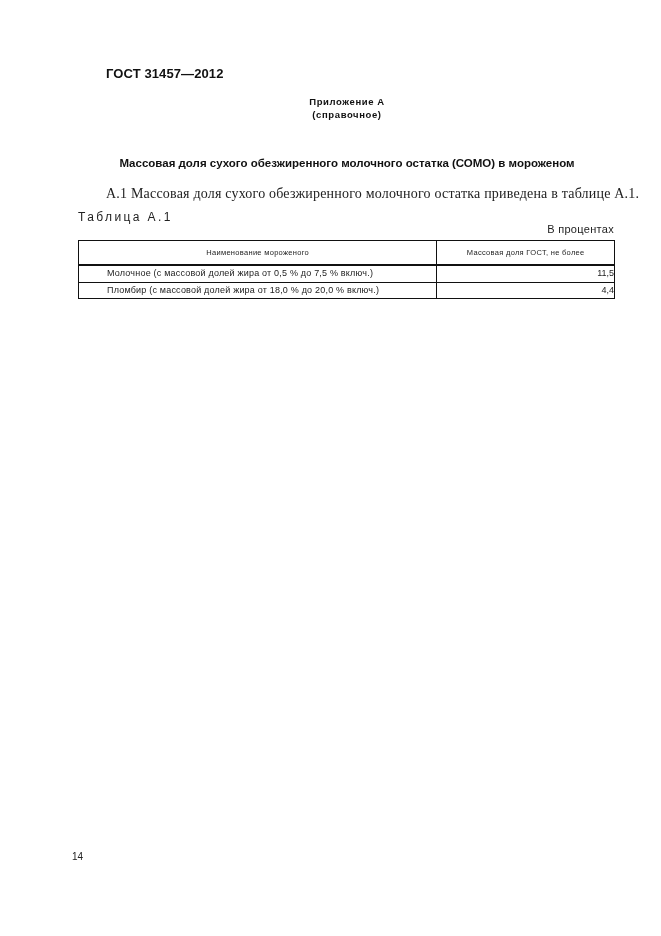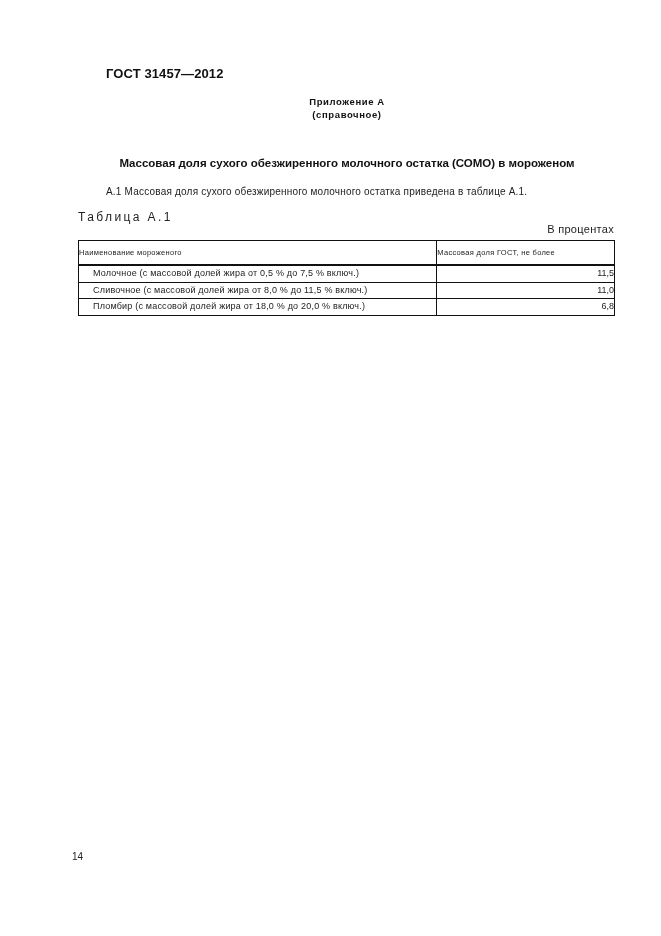--- a/index.html
+++ b/index.html
@@ -4,31 +4,31 @@
 <style>
   html, body { margin: 0; padding: 0; background: #ffffff; }
   body {
     width: 661px; height: 936px; position: relative; overflow: hidden;
     font-family: "Liberation Sans", "DejaVu Sans", sans-serif; color: #111;
   }
   .abs { position: absolute; }
   .doc-code { left: 78px; top: 66px; font-size: 13px; font-weight: bold; letter-spacing: 0.1px; margin-left: 28px; }
   .annex-title { left: 0; width: 694px; top: 95px; text-align: center; font-size: 9.5px; font-weight: bold; letter-spacing: 0.6px; line-height: 13px; }
   .section-title { left: 0; width: 694px; top: 157px; text-align: center; font-size: 11.5px; font-weight: bold; }
-  .para { left: 106px; top: 186px; font-size: 10px; letter-spacing: 0.2px; color: #222; }
+  .para { left: 106px; top: 186px; font-size: 14px; letter-spacing: 0.2px; color: #222; font-family: Liberation Serif, serif; }
   .table-label { left: 78px; top: 210px; font-size: 12px; letter-spacing: 2.4px; color: #222; }
   .units { right: 47px; top: 223px; font-size: 11px; letter-spacing: 0.3px; color: #222; }
   table.data {
     position: absolute; left: 78px; top: 240px; width: 537px;
     border-collapse: collapse; font-size: 9px; color: #222;
   }
   table.data th, table.data td { border: 1px solid #111; padding: 0; }
-  table.data th { height: 23px; font-weight: normal; font-size: 7.5px; letter-spacing: 0.3px; text-align: left; border-bottom: 2px solid #111; }
+  table.data th { height: 23px; font-weight: normal; font-size: 7.5px; letter-spacing: 0.3px; text-align: center; border-bottom: 2px solid #111; }
   table.data td { height: 15.5px; line-height: 15px; }
-  table.data td.name { padding-left: 14px; letter-spacing: 0.2px; }
+  table.data td.name { padding-left: 28px; letter-spacing: 0.2px; }
   table.data td.val { text-align: right; }
   col.c1 { width: 359px; }
   col.c2 { width: 178px; }
   .page-num { left: 72px; top: 851px; font-size: 10px; color: #222; }
 </style>
 </head>
 <body>
 
 <div class="abs doc-code">ГОСТ 31457—2012</div>
 
@@ -55,23 +55,19 @@
       <th>Наименование мороженого</th>
       <th>Массовая доля ГОСТ, не более</th>
     </tr>
   </thead>
   <tbody>
     <tr>
       <td class="name">Молочное (с массовой долей жира от 0,5 % до 7,5 % включ.)</td>
       <td class="val">11,5</td>
     </tr>
     <tr>
-      <td class="name">Сливочное (с массовой долей жира от 8,0 % до 11,5 % включ.)</td>
-      <td class="val">11,0</td>
-    </tr>
-    <tr>
       <td class="name">Пломбир (с массовой долей жира от 18,0 % до 20,0 % включ.)</td>
-      <td class="val">6,8</td>
+      <td class="val">4,4</td>
     </tr>
   </tbody>
 </table>
 
 <div class="abs page-num">14</div>
 
 </body></html>

